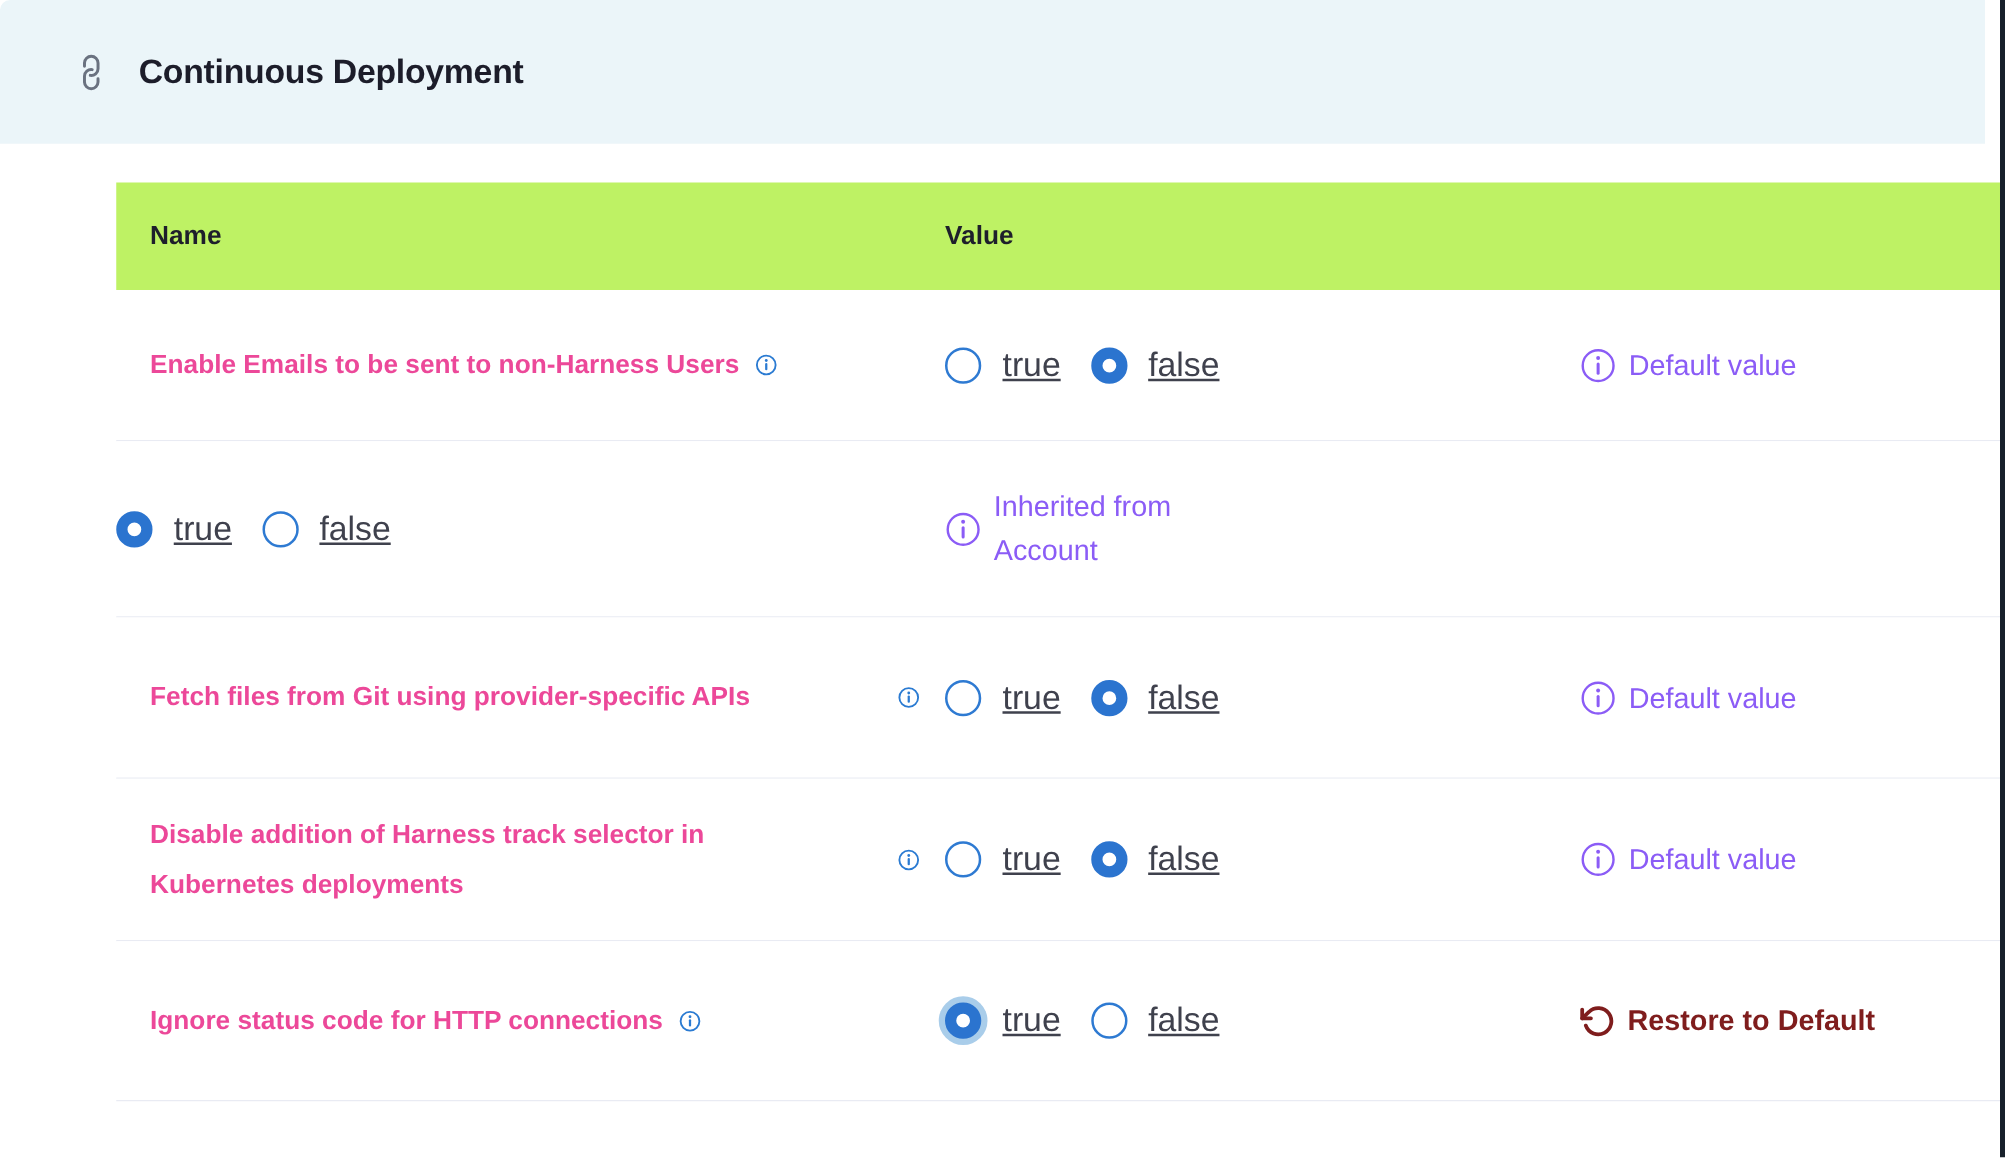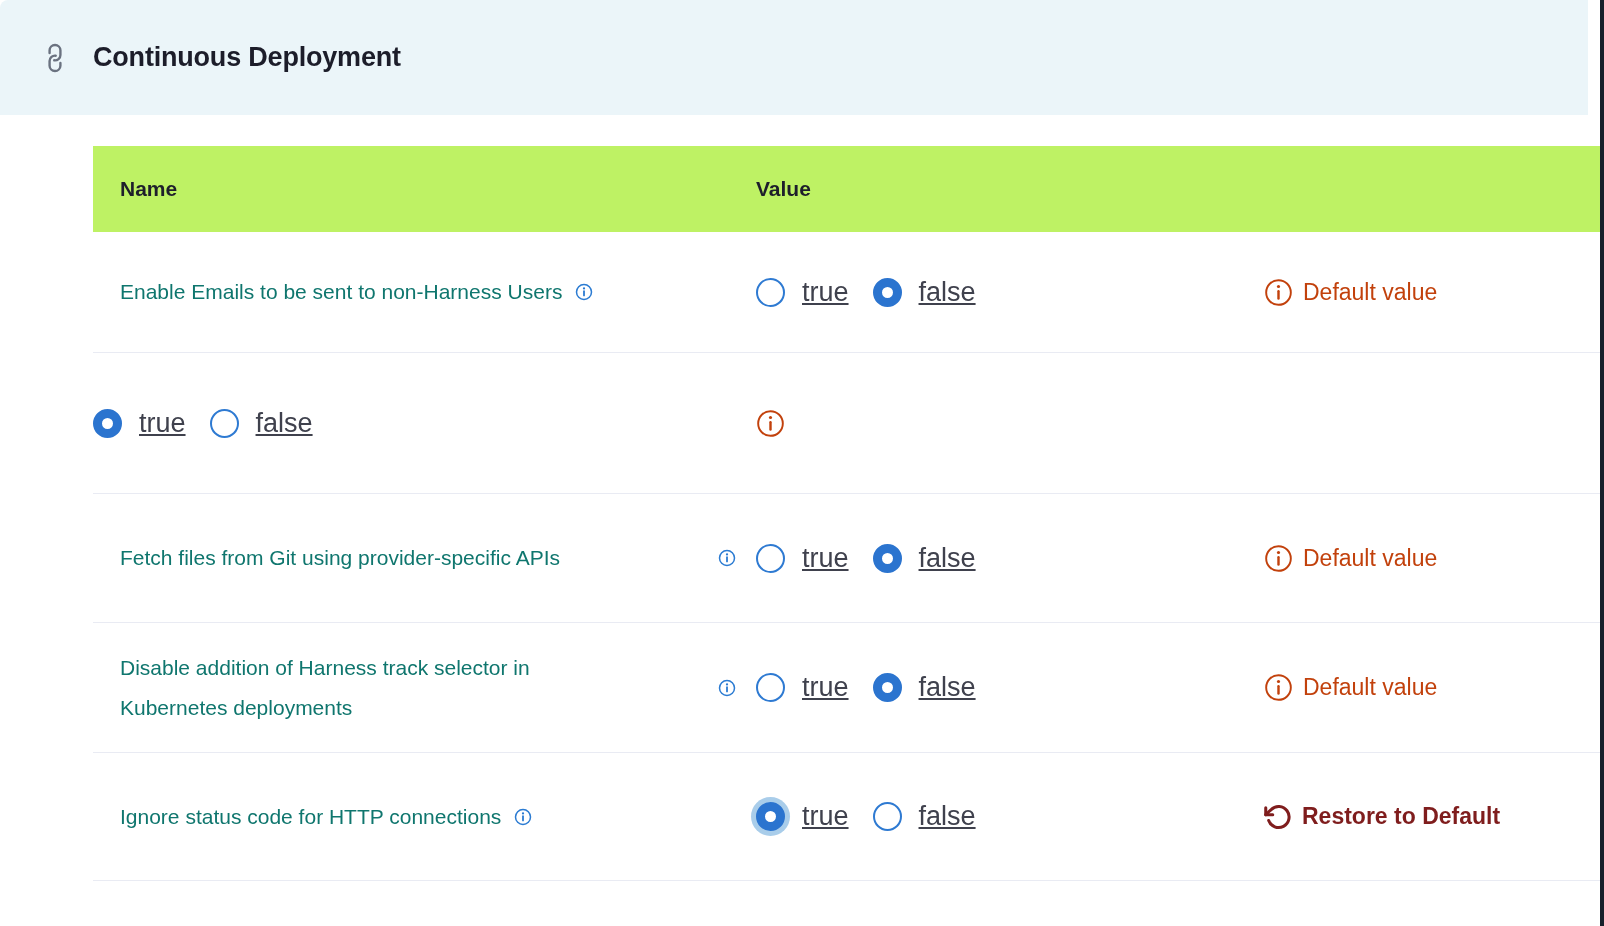--- a/index.html
+++ b/index.html
@@ -5,21 +5,21 @@
   * { margin:0; padding:0; box-sizing:border-box; }
   html,body { width:1604px; height:926px; background:#ffffff; overflow:hidden;
     font-family:"Liberation Sans","DejaVu Sans",sans-serif; }
   .page { position:relative; width:1604px; height:926px; background:#ffffff; }
 
   
   .right-edge { position:absolute; top:0; right:0; width:4px; height:926px; background:#17202b; }
 
   
   .section-header { position:absolute; top:0; left:0; right:16px; height:115px;
-    background:#ebf5f9; display:flex; align-items:center; padding-left:42px;
+    background:#ebf5f9; display:flex; align-items:center; padding-left:60px;
     border-top-left-radius:8px; }
   .link-icon { width:26px; height:26px; color:#6a7280; margin-right:25px;
     transform:rotate(-45deg); flex-shrink:0; }
   .section-title { font-size:27px; font-weight:700; color:#1c1d2a; letter-spacing:-0.2px; }
 
   
   .settings-table { position:absolute; left:93px; top:146px; width:1507px; }
   .thead { display:grid; grid-template-columns:663px 508px 1fr; height:86px;
     background:#bef264; align-items:center; }
   .th { font-size:21px; font-weight:600; color:#1e1f2b; }
@@ -27,41 +27,41 @@
 
   .row { display:grid; grid-template-columns:663px 508px 1fr; align-items:center;
     border-bottom:1px solid #e9ebf3; background:#ffffff; }
   .tbody .row:nth-child(1) { min-height:121px; }
   .tbody .row:nth-child(2) { min-height:141px; }
   .tbody .row:nth-child(3) { min-height:129px; }
   .tbody .row:nth-child(4) { min-height:130px; }
   .tbody .row:nth-child(5) { min-height:128px; }
 
   .cell-name { display:flex; align-items:center; padding-left:27px; padding-right:20px; }
-  .cell-name .label { font-size:21px; font-weight:400; color:#0f766e; line-height:40px; }
+  .cell-name .label { font-size:21px; font-weight:700; color:#ec4899; line-height:40px; }
   .cell-name .info-wrap { margin-left:13px; flex-shrink:0; display:flex; align-items:center; }
   .row.wrap .cell-name .label { max-width:522px; }
   .row.wrap .cell-name .info-wrap { margin-left:auto; }
 
   .info-icon { color:#2b7bd2; display:inline-flex; }
   .info-icon svg { width:18px; height:18px; }
 
   .cell-value { display:flex; align-items:center; }
   .radio { width:29px; height:29px; border-radius:50%; background:#ffffff;
     border:2px solid #2e7ad2; flex-shrink:0; cursor:pointer; }
   .radio.on { border:9px solid #2b74cf; }
   .radio.focused { box-shadow:0 0 0 5px #a9cdea; }
   .opt-label { font-size:27px; color:#3f414d; margin-left:17px;text-decoration:underline; }
   .opt-gap { width:24px; flex-shrink:0; }
 
   .cell-status { display:flex; align-items:center; }
   .status-icon { display:inline-flex; flex-shrink:0; margin-right:10px; }
   .status-icon svg { width:29px; height:29px; }
   .status-text { font-size:23px; line-height:35px; }
-  .status-indigo { color:#c2410c; }
+  .status-indigo { color:#8b5cf6; }
   .status-blue { color:#7f1d1d; }
   .status-blue .status-text { font-weight:600; }
   .row.status-wrap .status-text { max-width:185px; }
   .restore-icon svg { width:28px; height:28px; }
 </style>
 </head>
 <body>
 
 <div class="page">
 
@@ -121,20 +121,21 @@
           <span class="opt-label">false</span>
         </div>
         <div class="cell-status status-indigo">
           <span class="status-icon">
             <svg viewBox="0 0 24 24" fill="none" stroke="currentColor" stroke-width="1.6" stroke-linecap="round">
                 <circle cx="12" cy="12" r="10.2"></circle>
                 <line x1="12" y1="11" x2="12" y2="17" stroke-width="2"></line>
                 <circle cx="12" cy="7" r="1.3" fill="currentColor" stroke="none"></circle>
               </svg>
           </span>
+          <span class="status-text">Inherited from Account</span>
         </div>
       </div>
 
       <div class="row wrap">
         <div class="cell-name">
           <span class="label">Fetch files from Git using provider-specific APIs</span>
           <span class="info-wrap info-icon">
             <svg viewBox="0 0 24 24" fill="none" stroke="currentColor" stroke-width="2" stroke-linecap="round">
                 <circle cx="12" cy="12" r="10"></circle>
                 <line x1="12" y1="11" x2="12" y2="16.5" stroke-width="2.4"></line>

